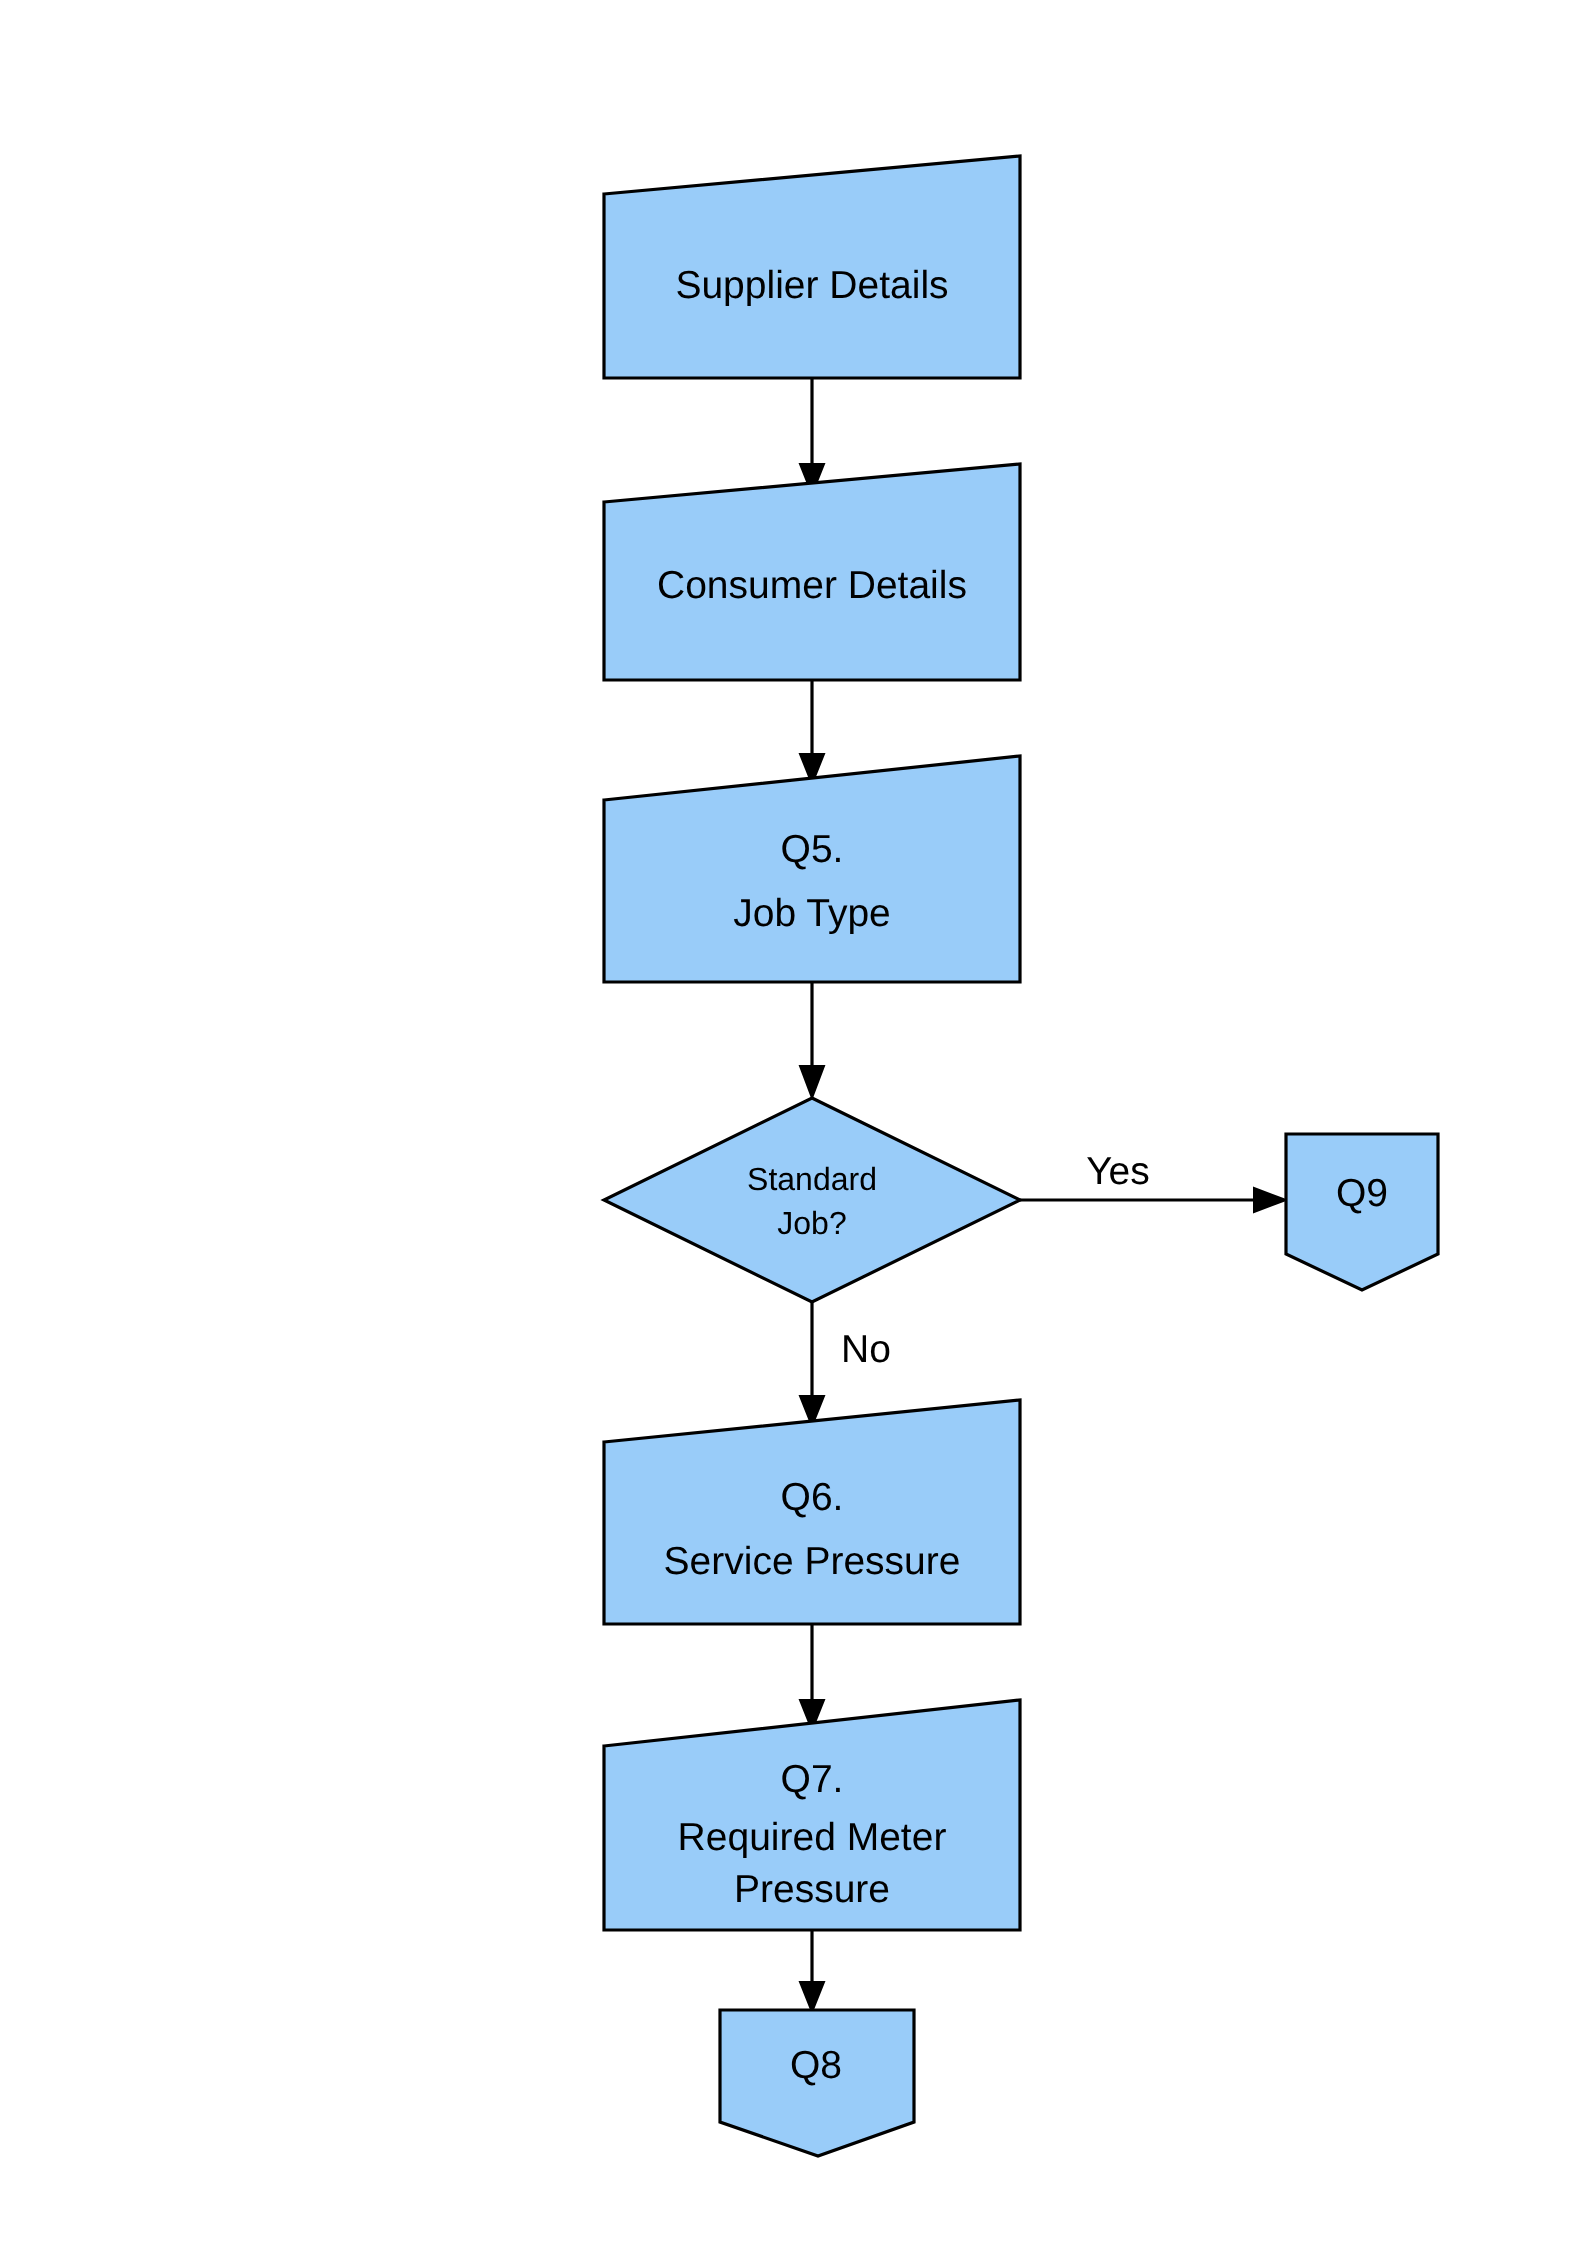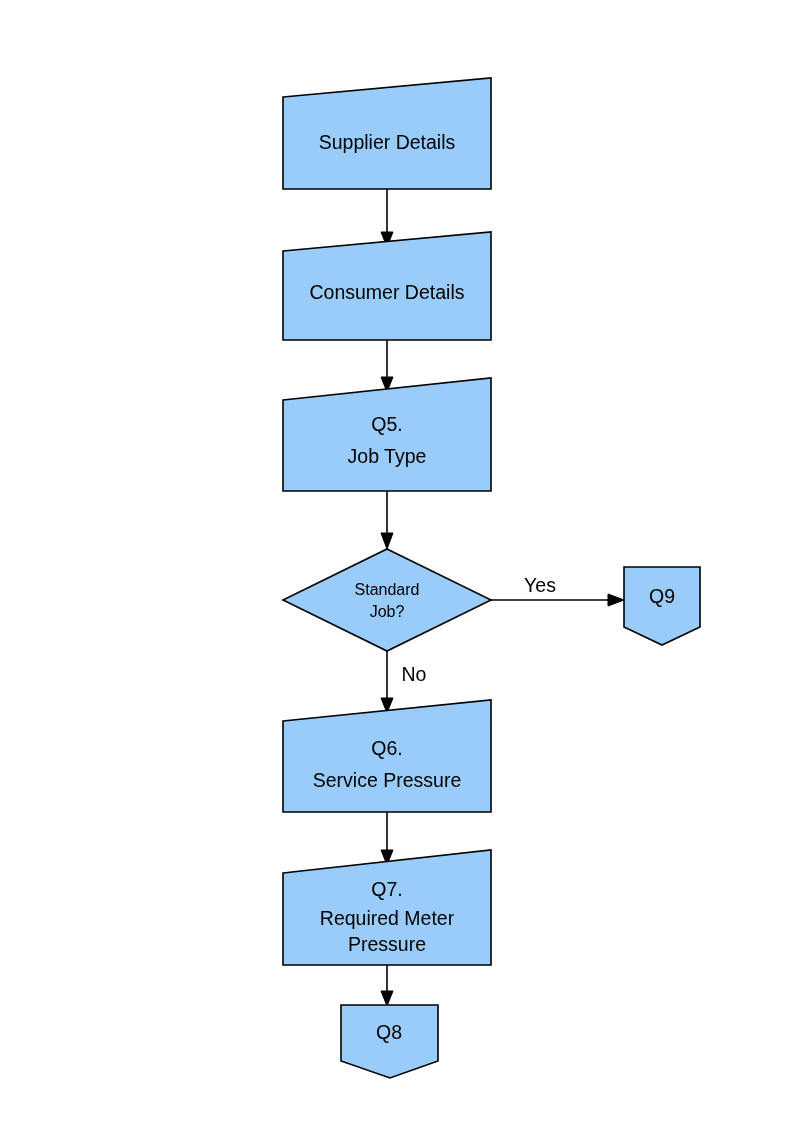--- a/index.html
+++ b/index.html
@@ -10,20 +10,21 @@
   body {
     width: 794px;
     height: 1123px;
     font-family: "Liberation Sans", sans-serif;
     overflow: hidden;
   }
   #flowchart-root {
     position: relative;
     width: 702px;
     height: 1123px;
+    margin-left: 19px;
   }
   svg#flow-svg {
     display: block;
     width: 794px;
     height: 1123px;
   }
   .node-shape {
     fill: #99ccf9;
     stroke: #000000;
     stroke-width: 1.6;

